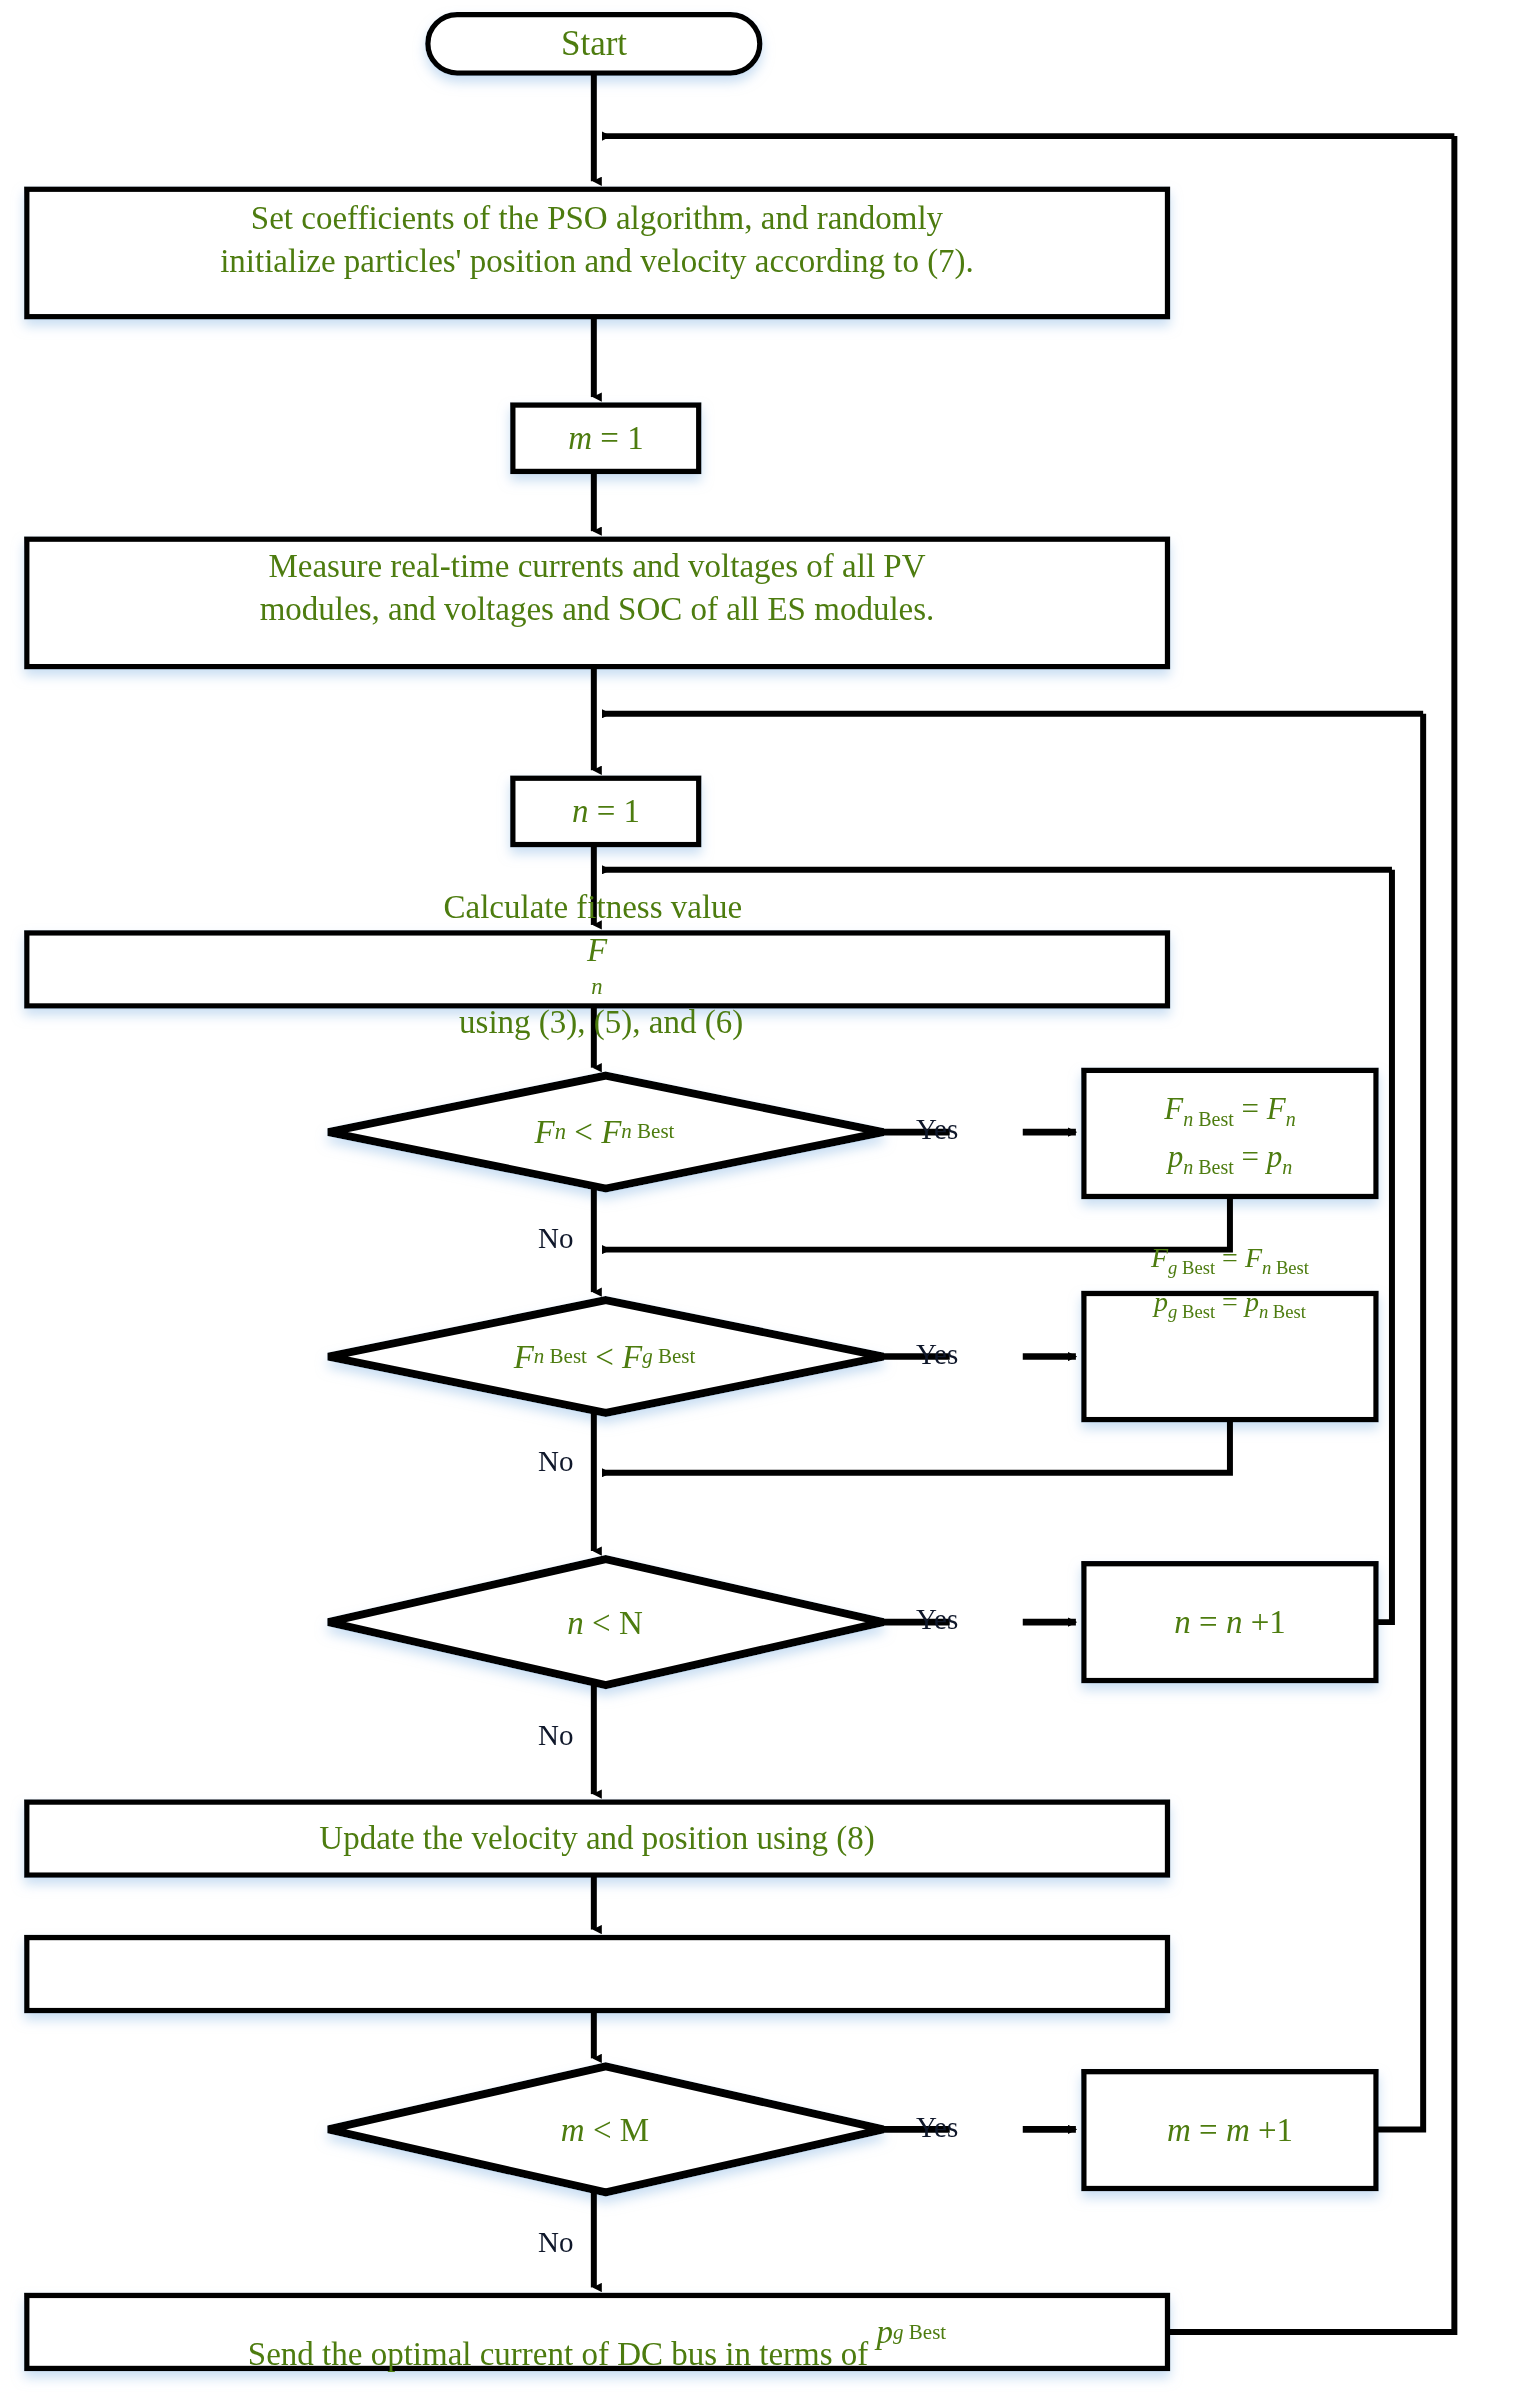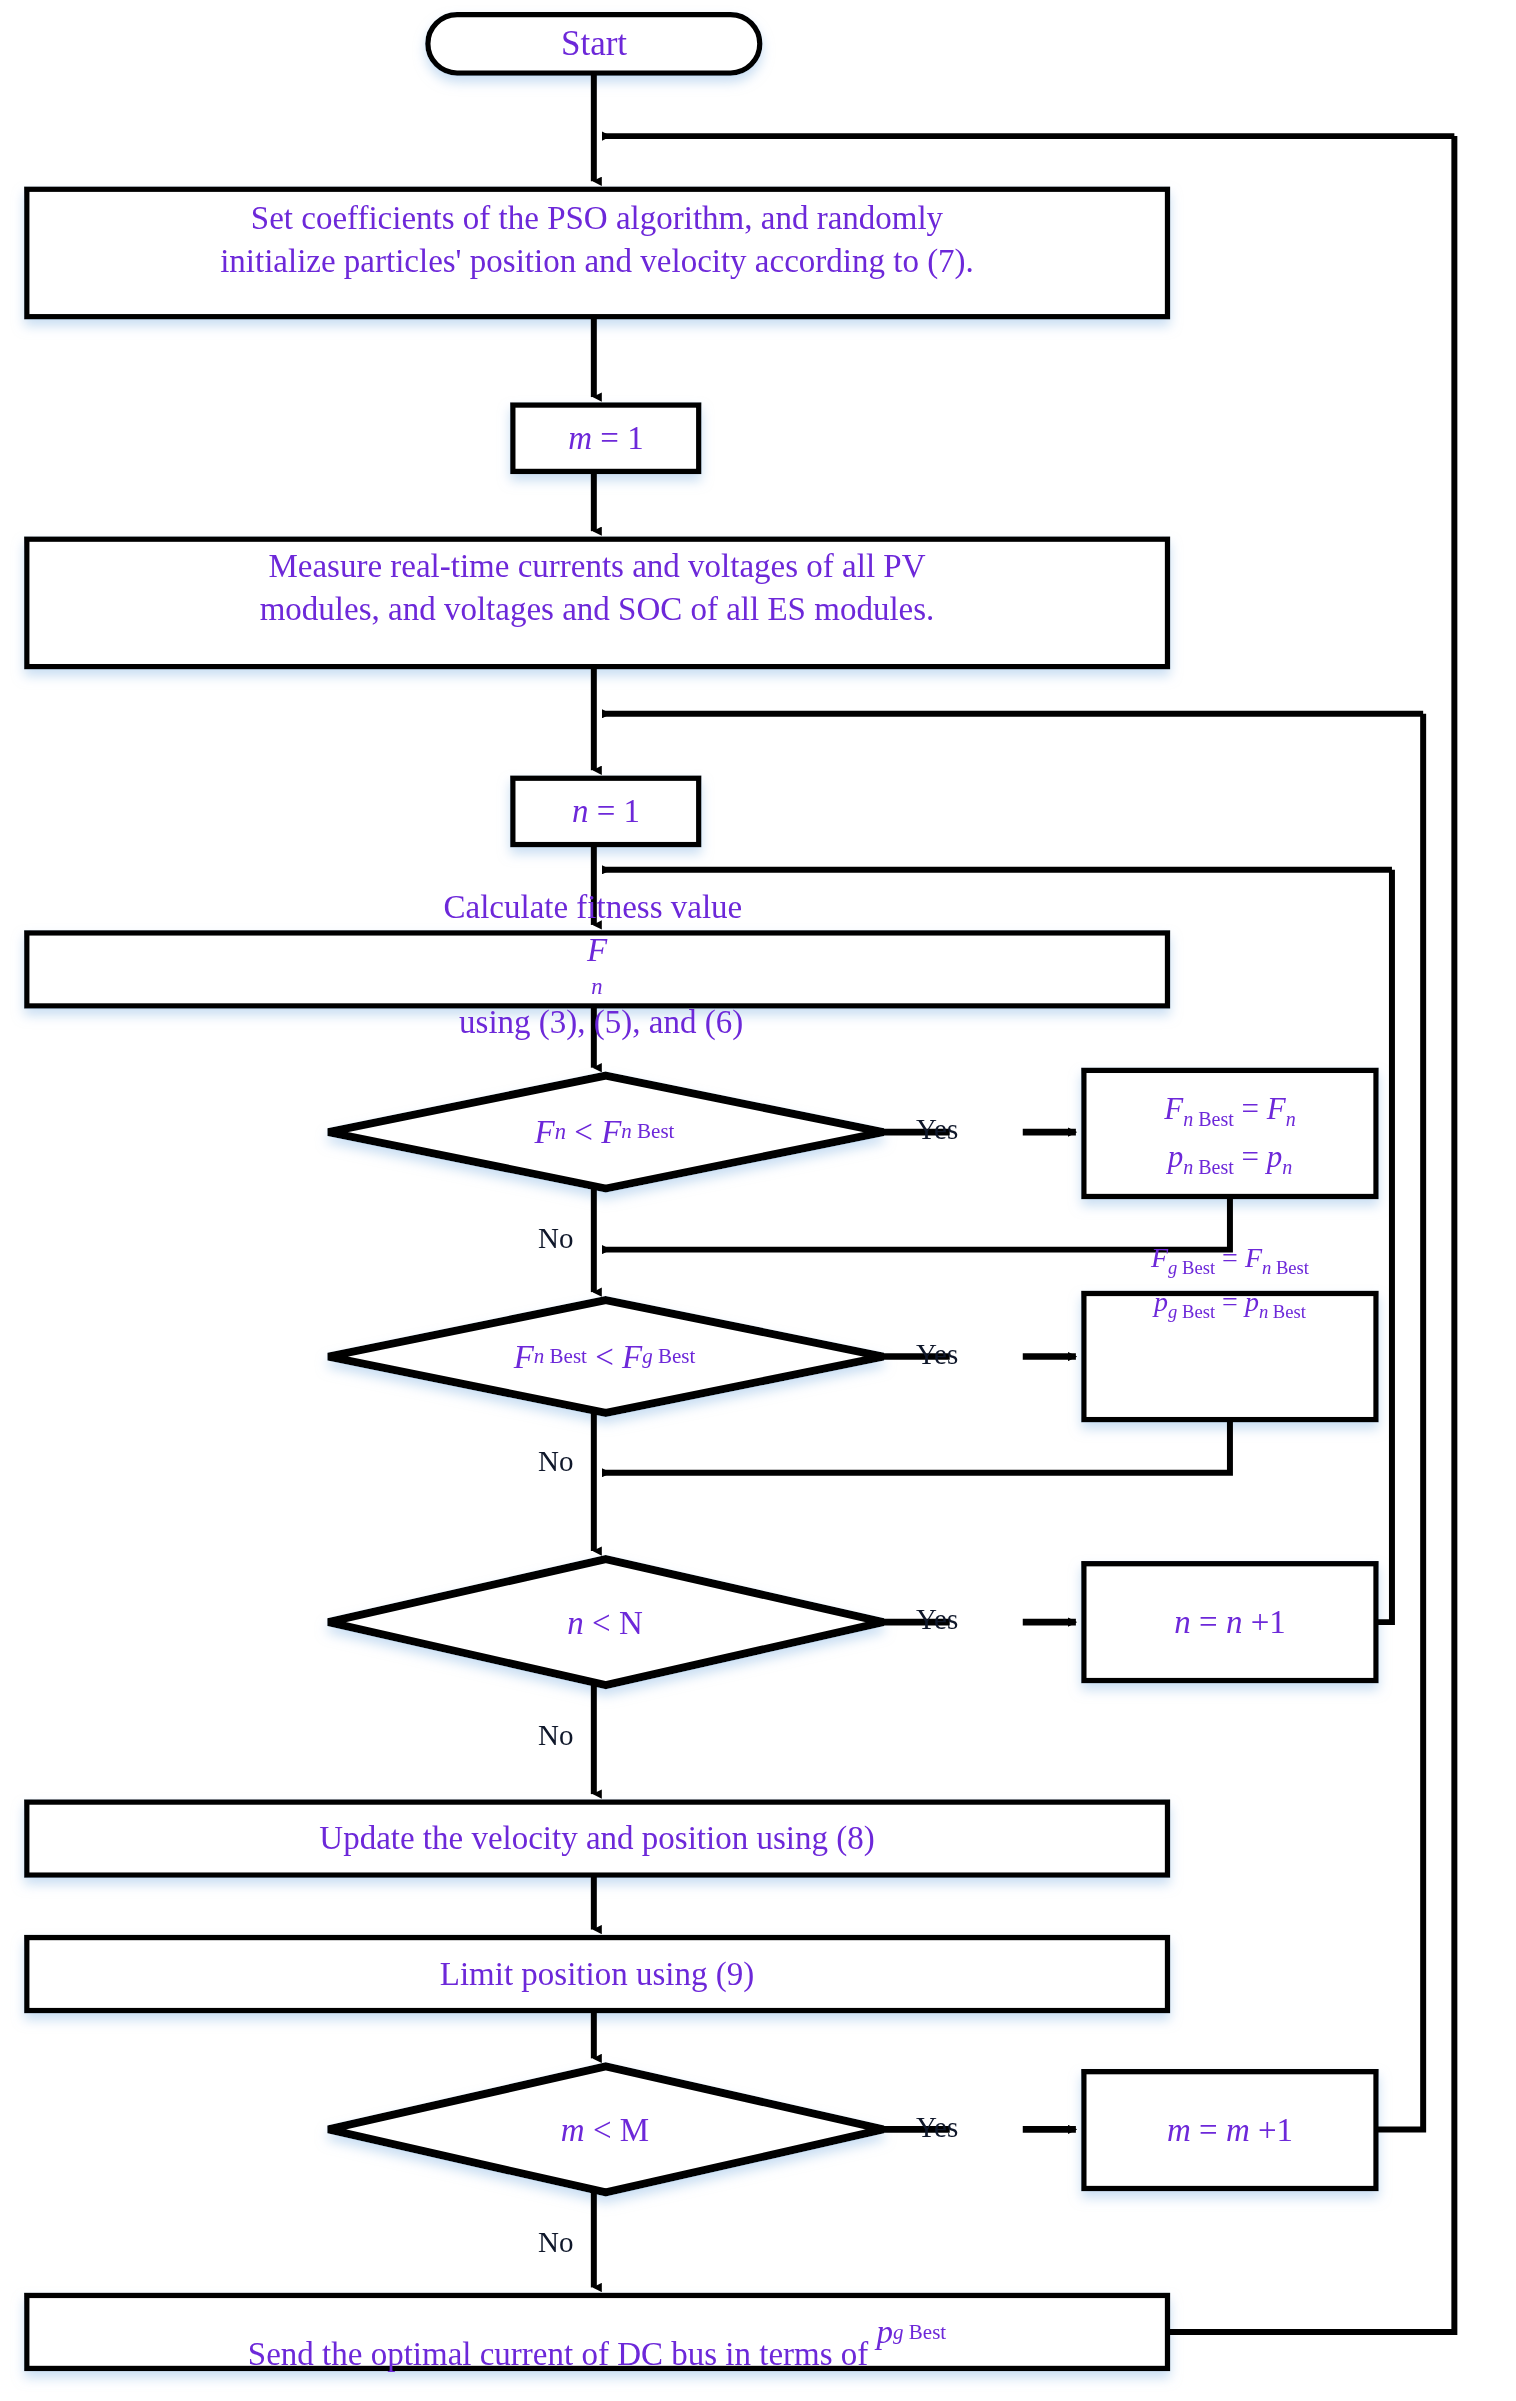--- a/index.html
+++ b/index.html
@@ -5,21 +5,21 @@
   html,body{margin:0;padding:0;background:#ffffff;}
   body{font-family:"Liberation Serif", serif;}
   #stage{position:relative;width:1517px;height:2401px;background:#ffffff;overflow:hidden;}
   svg#flow{position:absolute;left:0;top:0;width:1517px;height:2401px;}
   .nodeText{
     position:absolute;
     display:flex;
     align-items:center;
     justify-content:center;
     text-align:center;
-    color:#6d28d9;
+    color:#4d7c0f;
     font-family:"Liberation Serif", serif;
     line-height:1.30;
     white-space:pre-line;
     pointer-events:none;
   }
   .edgeLabel{
     position:absolute;
     color:#0f172a;
     font-family:"Liberation Serif", serif;
     font-size:29px;
@@ -183,21 +183,20 @@
   <div class="nodeText" style="left:394px;top:1593px;width:422px;height:60px;font-size:33px;">
     <span class="mono-i">n</span>&nbsp;&lt;&nbsp;N
   </div>
 
   <div class="nodeText" style="left:1084px;top:1564px;width:292px;height:117px;font-size:33px;">
     <span class="mono-i">n</span>&nbsp;=&nbsp;<span class="mono-i">n</span>&nbsp;+1
   </div>
 
   <div class="nodeText" style="left:37px;top:1802px;width:1120px;height:73px;font-size:33px;">Update the velocity and position using (8)</div>
 
-  <div class="nodeText" style="left:37px;top:1938px;width:1120px;height:73px;font-size:33px;">Limit position using (9)</div>
 
   <div class="nodeText" style="left:394px;top:2100px;width:422px;height:60px;font-size:33px;">
     <span class="mono-i">m</span>&nbsp;&lt;&nbsp;M
   </div>
 
   <div class="nodeText" style="left:1084px;top:2072px;width:292px;height:117px;font-size:33px;">
     <span class="mono-i">m</span>&nbsp;=&nbsp;<span class="mono-i">m</span>&nbsp;+1
   </div>
 
   <div class="nodeText" style="left:37px;top:2296px;width:1120px;height:73px;font-size:33px;">

